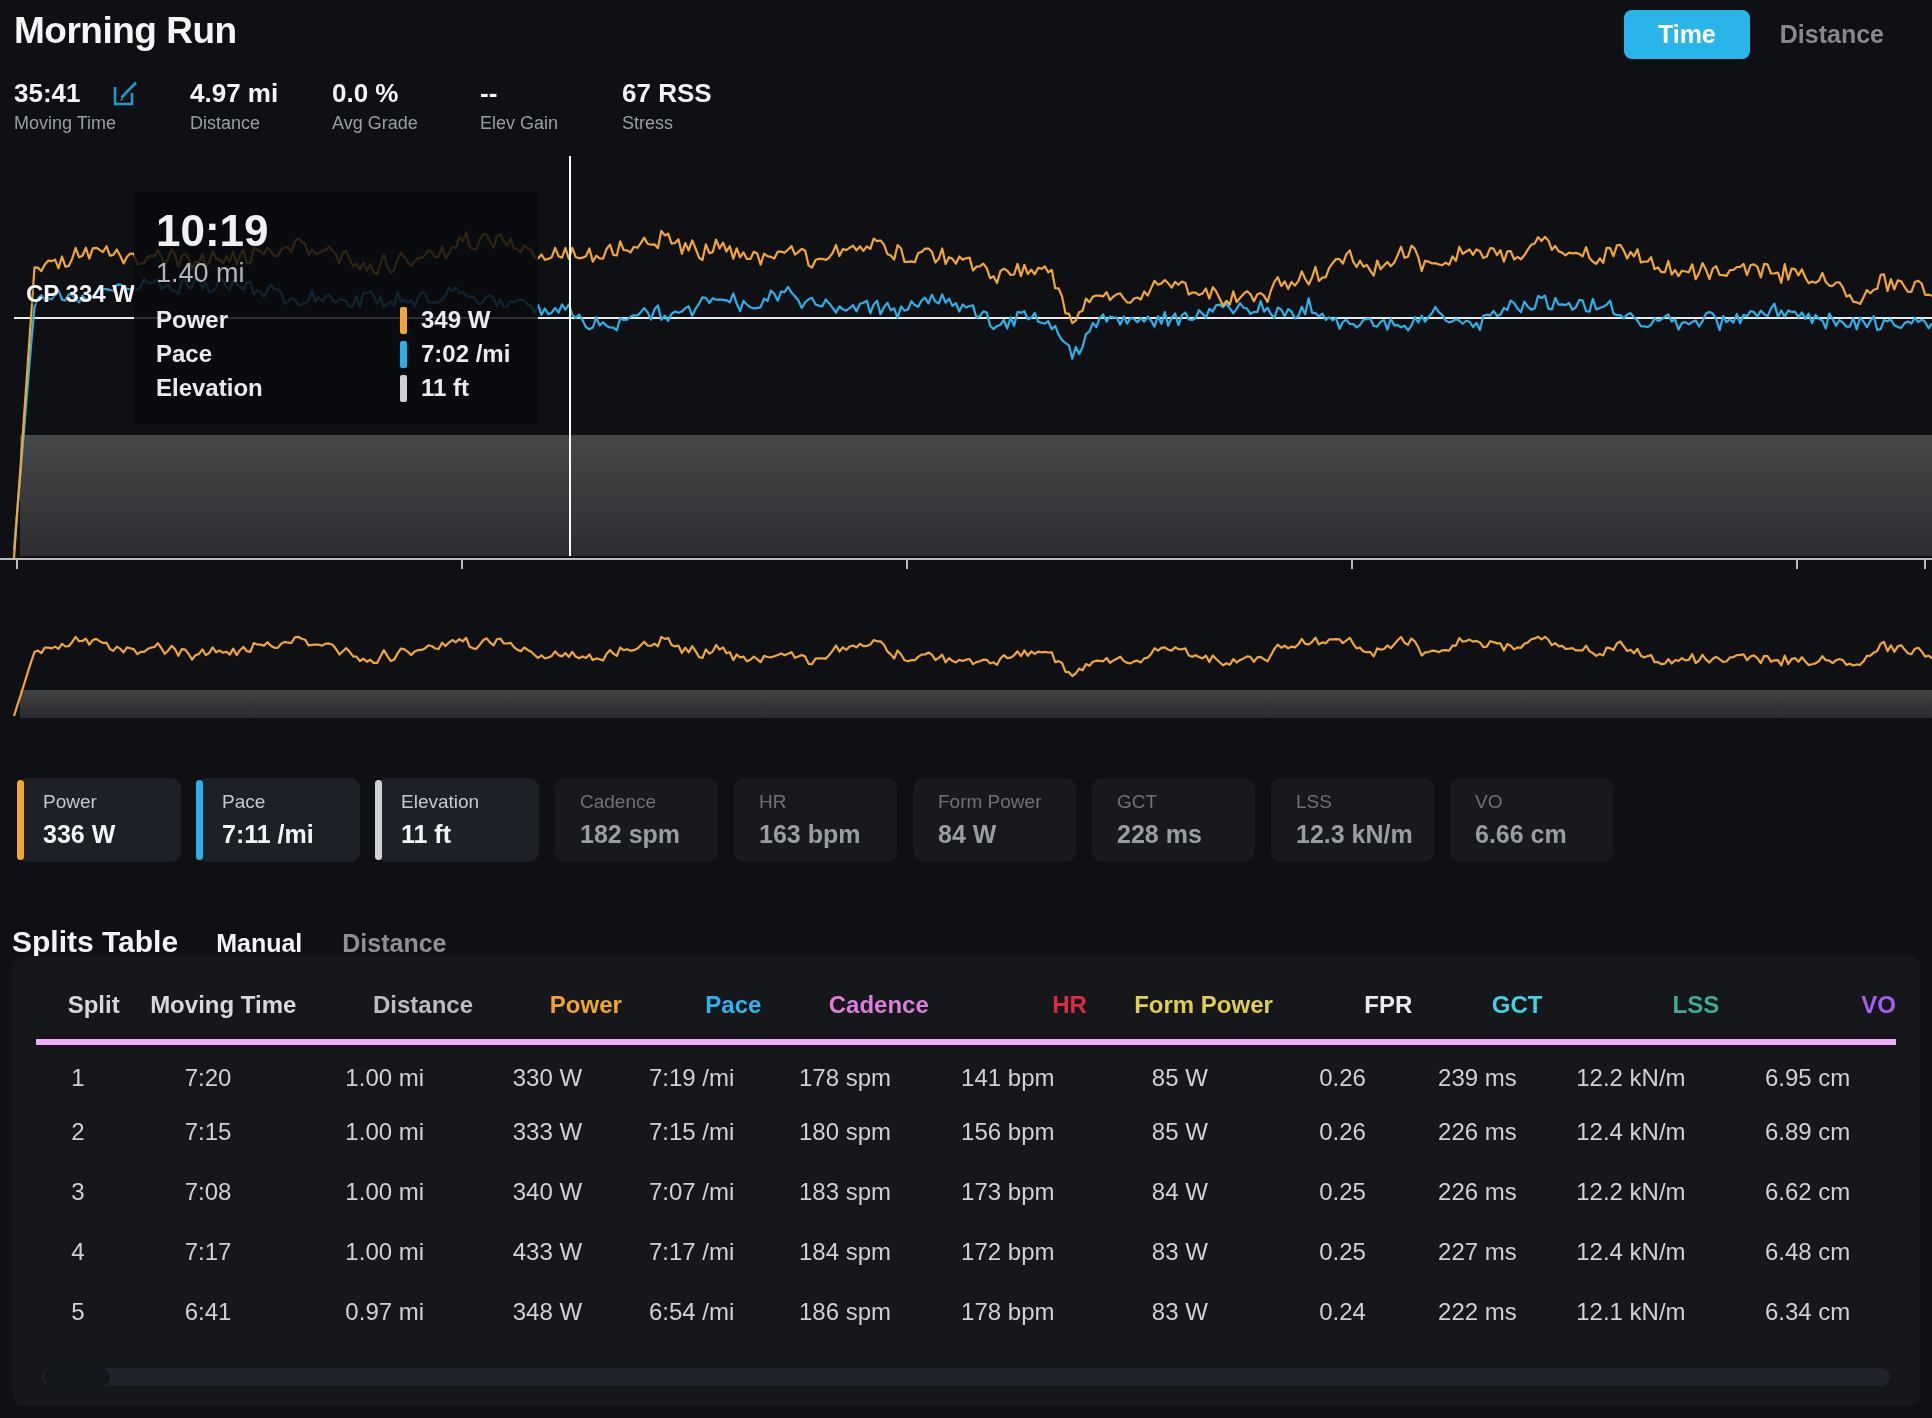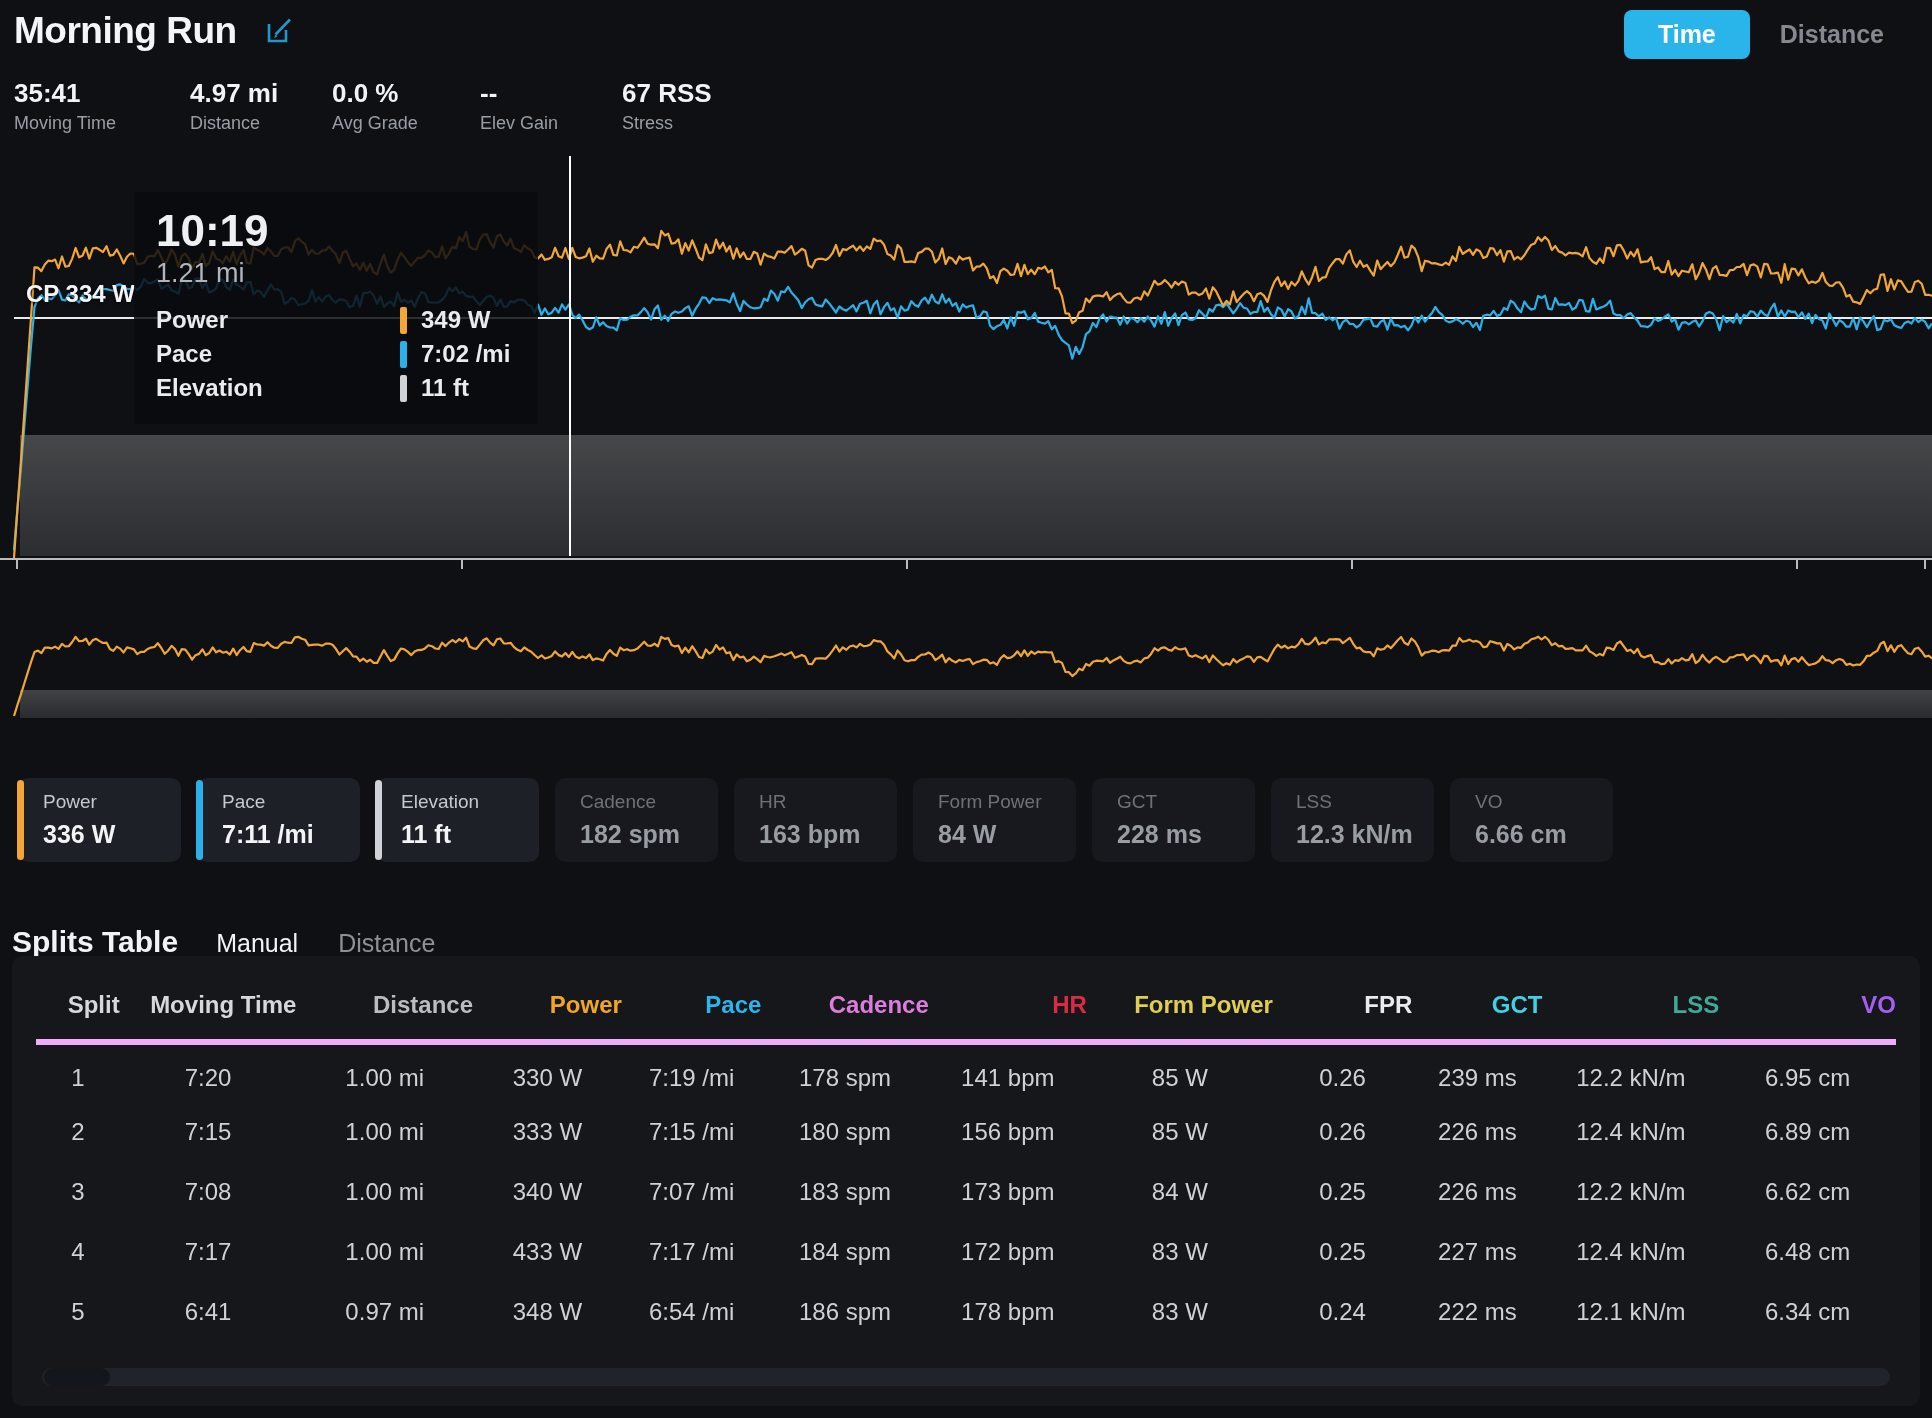--- a/index.html
+++ b/index.html
@@ -4,21 +4,21 @@
 <style>
   * { margin:0; padding:0; box-sizing:border-box; }
   html,body { background:#0b0d10; }
   body {
     width:1932px; height:1418px; position:relative; overflow:hidden;
     font-family:"Liberation Sans","DejaVu Sans",sans-serif;
     background:#0e1014; color:#eceef0;
   }
   
   .topbar { position:absolute; top:0; left:0; right:0; height:72px; }
-  .title-wrap { position:absolute; left:14px; top:10px; display:flex; align-items:center; gap:26px; }
+  .title-wrap { position:absolute; left:14px; top:10px; display:flex; align-items:center; gap:26px;flex-direction:column; }
   .page-title { font-size:37px; font-weight:700; letter-spacing:-0.5px; color:#f4f5f6; }
   .edit-btn { width:32px; height:32px; cursor:pointer; display:inline-block; }
   .toggle { position:absolute; right:42px; top:10px; display:flex; align-items:center; gap:24px; }
   .toggle .btn { font-size:25px; font-weight:700; border:none; cursor:pointer; background:transparent; font-family:inherit; }
   .toggle .btn.on { background:#29b5ea; color:#ffffff; border-radius:8px; padding:10px 34px; }
   .toggle .btn.off { color:#85898f; padding:10px 6px; }
   
   .stats { position:absolute; top:78px; left:0; right:0; height:60px; }
   .stat { position:absolute; top:0; }
   .stat .v { font-size:26px; font-weight:700; color:#f2f3f5; }
@@ -49,21 +49,21 @@
   .card .cbar { position:absolute; left:-1px; top:2px; bottom:2px; width:7px; border-radius:4px; }
   .card .inner { padding:13px 0 0 25px; }
   .card .ml { font-size:19px; color:#6e7278; }
   .card.active .ml { color:#c6c9cd; }
   .card .mv { font-size:25px; font-weight:700; color:#989da3; margin-top:7px; white-space:nowrap; }
   .card.active .mv { color:#f3f4f6; }
   
   .splits-head { position:absolute; top:901px; left:12px; display:flex; align-items:baseline; }
   .splits-title { font-size:30px; font-weight:700; color:#f2f3f5;margin-top:24px; }
   .tabs { display:flex; gap:40px; margin-left:38px; }
-  .tab { position:relative; font-size:25px; font-weight:400; color:#8d9196; cursor:pointer; padding-bottom:10px; }
+  .tab { position:relative; font-size:25px; font-weight:700; color:#8d9196; cursor:pointer; padding-bottom:10px; }
   .tab.active { color:#f2f3f5; }
   .tab.active::after { content:""; position:absolute; left:-4px; right:-4px; bottom:-2px; height:5px; background:#29b5ea; border-radius:3px; }
   
   .table-card { position:absolute; top:956px; left:12px; width:1908px; height:450px; background:#15171b; border-radius:10px; padding:0 24px; }
   table { width:100%; border-collapse:collapse; table-layout:fixed; }
   th { font-size:24px; font-weight:700; height:86px; vertical-align:middle; padding-top:14px; text-align:right; border-bottom:6px solid #f0abfc; }
   td { font-size:24px; color:#ced1d5; height:60px; text-align:center; vertical-align:middle; }
   tbody tr:first-child td { padding-top:8px; }
   .scroll { position:absolute; left:30px; right:30px; top:412px; height:18px; border-radius:9px; background:#20242a; }
   .scroll .thumb { position:absolute; left:2px; top:0; width:66px; height:18px; border-radius:9px; background:#13161a; cursor:grab; }
@@ -128,21 +128,21 @@
       <line x1="17" y1="409" x2="17" y2="419" stroke="#b8babc" stroke-width="2"></line>
       <line x1="462" y1="409" x2="462" y2="419" stroke="#b8babc" stroke-width="2"></line>
       <line x1="907" y1="409" x2="907" y2="419" stroke="#b8babc" stroke-width="2"></line>
       <line x1="1352" y1="409" x2="1352" y2="419" stroke="#b8babc" stroke-width="2"></line>
       <line x1="1797" y1="409" x2="1797" y2="419" stroke="#b8babc" stroke-width="2"></line>
       <line x1="1925" y1="409" x2="1925" y2="419" stroke="#b8babc" stroke-width="2"></line>
     </svg>
   <div class="cp-label">CP 334 W</div>
   <div class="tooltip">
     <div class="tt-time">10:19</div>
-    <div class="tt-dist">1.21 mi</div>
+    <div class="tt-dist">1.40 mi</div>
     <div class="tt-rows" id="ttRows">
         <div class="tt-row">
           <span class="lbl">Power</span>
           <span class="bar" style="background: rgb(242, 166, 54);"></span>
           <span class="val">349 W</span>
         </div>
         <div class="tt-row">
           <span class="lbl">Pace</span>
           <span class="bar" style="background: rgb(44, 176, 232);"></span>
           <span class="val">7:02 /mi</span>

